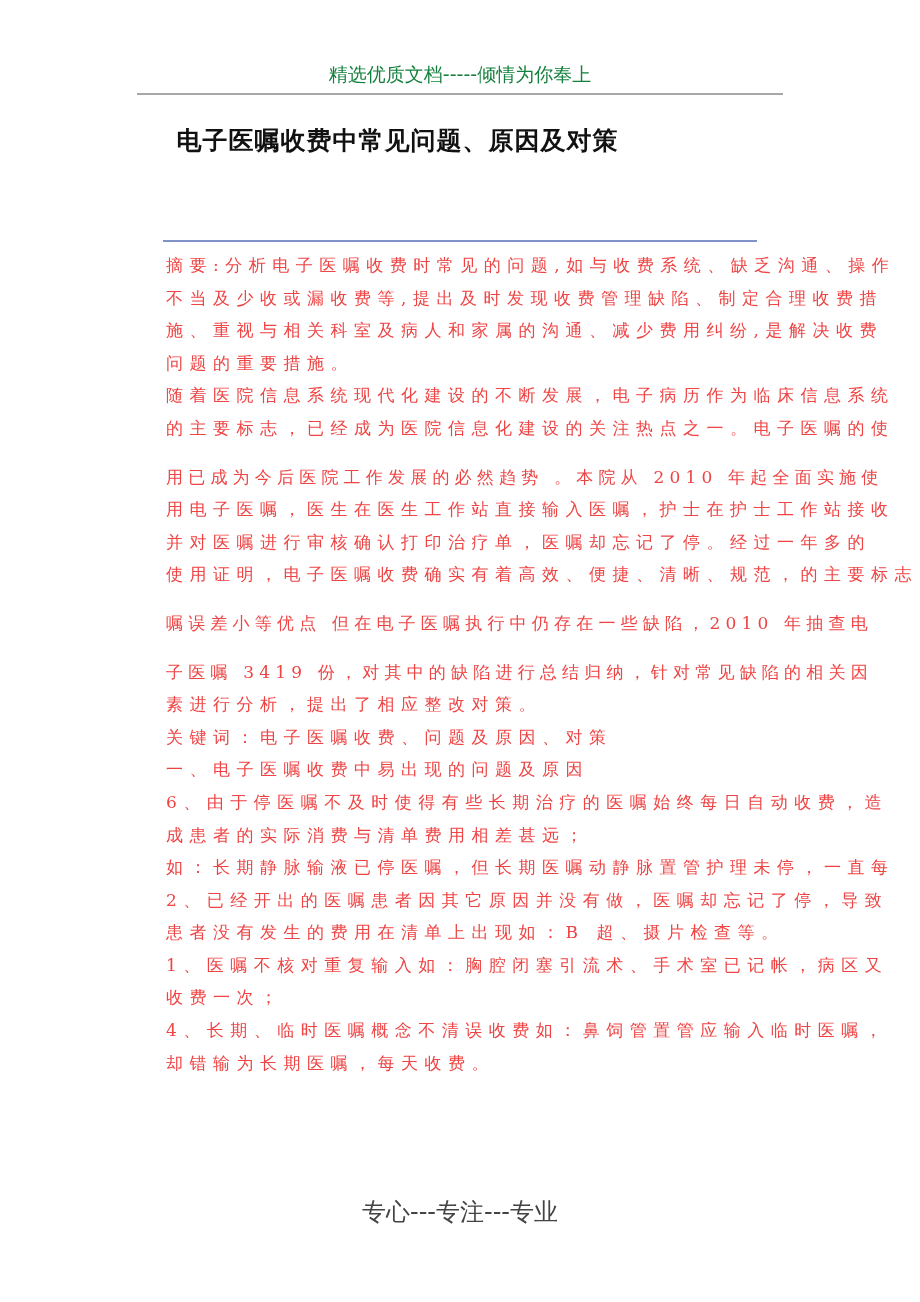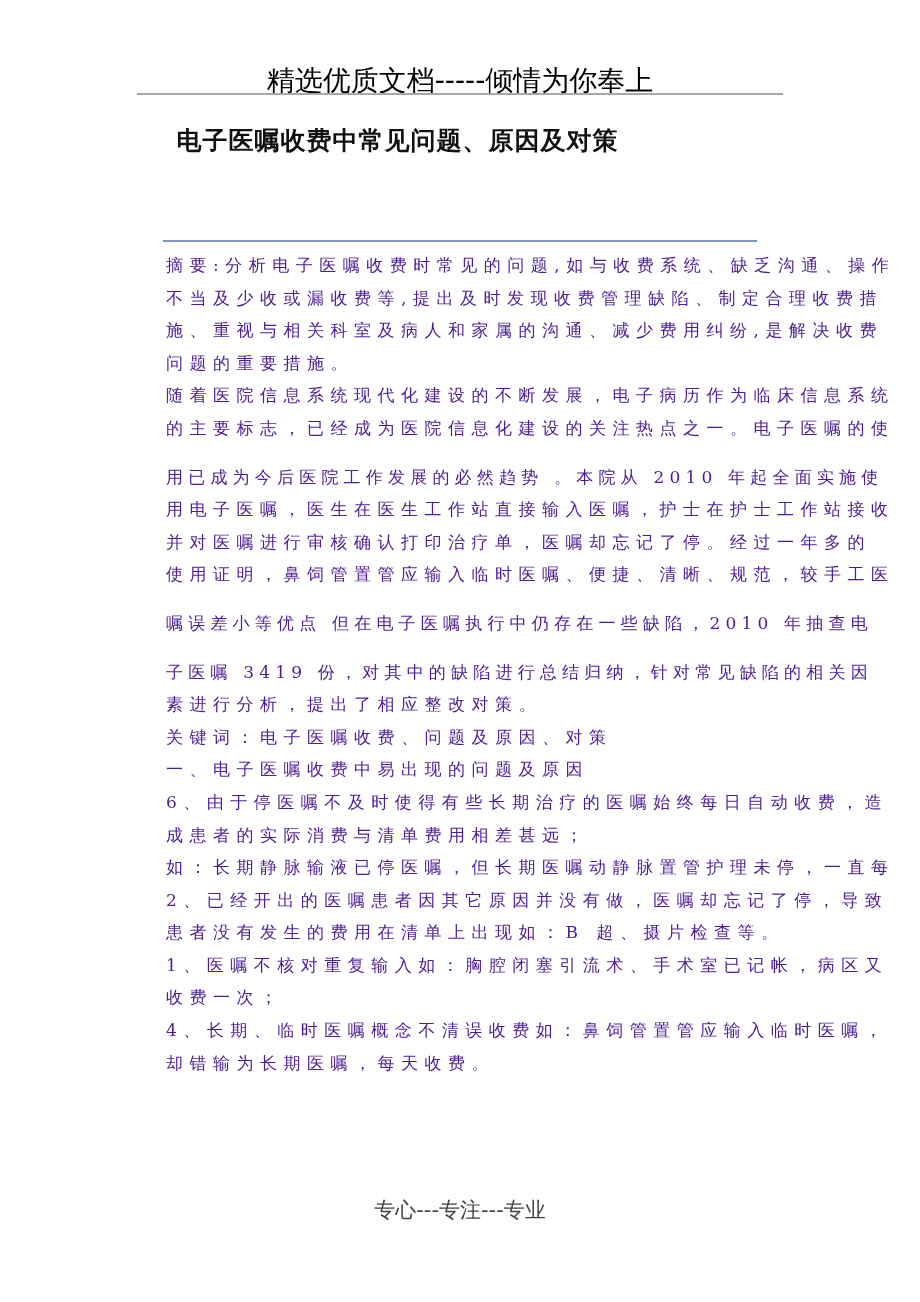--- a/index.html
+++ b/index.html
@@ -1,49 +1,49 @@
 <!DOCTYPE html>
 <html><head>
   <meta charset="utf-8">
   <style>
     html, body { margin: 0; padding: 0; background: #ffffff; }
     body { width: 920px; height: 1302px; position: relative; overflow: hidden; }
     .page { position: absolute; left: 0; top: 0; width: 920px; height: 1302px; background: #fff; }
     .header-text {
       position: absolute; left: 0; width: 920px; top: 62px;
       text-align: center; font-family: "DejaVu Sans", "Liberation Sans", sans-serif;
-      font-size: 28px; color: #000000; letter-spacing: 0px;
+      font-size: 19px; color: #15803d; letter-spacing: 0px;
     }
     .header-rule {
       position: absolute; left: 137px; width: 646px; top: 93px; height: 0;
       border-top: 2px solid #a8a8a8;
     }
     .title {
       position: absolute; left: 0; width: 795px; top: 124px;
       text-align: center; font-family: "DejaVu Sans", "Liberation Sans", sans-serif;
       font-size: 25px; font-weight: bold; color: #111; letter-spacing: 1px;
     }
     .blue-rule {
       position: absolute; left: 163px; width: 594px; top: 240px; height: 0;
       border-top: 2px solid #7f93c8;
     }
     .body {
       position: absolute; left: 166px; top: 249px; width: 600px;
       font-family: "DejaVu Serif", "Liberation Serif", serif;
-      font-size: 17px; color: #4c1d95;
+      font-size: 17px; color: #ef4444;
     }
     .line {
       height: 32.6px; line-height: 32.6px; white-space: nowrap;
       letter-spacing: 6.5px;
     }
     .line.tight { letter-spacing: 5.2px; margin-top: 16px; }
     .footer-text {
       position: absolute; left: 0; width: 920px; top: 1196px;
       text-align: center; font-family: "DejaVu Sans", "Liberation Sans", sans-serif;
-      font-size: 21px; color: #444;
+      font-size: 24px; color: #444;
     }
   </style>
 </head>
 <body>
 
 <div class="page">
   <div class="header-text">精选优质文档-----倾情为你奉上</div>
   <div class="header-rule"></div>
 
   <div class="title">电子医嘱收费中常见问题、原因及对策</div>
@@ -53,21 +53,21 @@
   <div class="body">
     <div class="line">摘要:分析电子医嘱收费时常见的问题,如与收费系统、缺乏沟通、操作</div>
     <div class="line">不当及少收或漏收费等,提出及时发现收费管理缺陷、制定合理收费措</div>
     <div class="line">施、重视与相关科室及病人和家属的沟通、减少费用纠纷,是解决收费</div>
     <div class="line">问题的重要措施。</div>
     <div class="line">随着医院信息系统现代化建设的不断发展，电子病历作为临床信息系统</div>
     <div class="line">的主要标志，已经成为医院信息化建设的关注热点之一。电子医嘱的使</div>
     <div class="line tight">用已成为今后医院工作发展的必然趋势 。本院从 2010 年起全面实施使</div>
     <div class="line">用电子医嘱，医生在医生工作站直接输入医嘱，护士在护士工作站接收</div>
     <div class="line">并对医嘱进行审核确认打印治疗单，医嘱却忘记了停。经过一年多的</div>
-    <div class="line">使用证明，鼻饲管置管应输入临时医嘱、便捷、清晰、规范，较手工医</div>
+    <div class="line">使用证明，电子医嘱收费确实有着高效、便捷、清晰、规范，的主要标志</div>
     <div class="line tight">嘱误差小等优点 但在电子医嘱执行中仍存在一些缺陷，2010 年抽查电</div>
     <div class="line tight">子医嘱 3419 份，对其中的缺陷进行总结归纳，针对常见缺陷的相关因</div>
     <div class="line">素进行分析，提出了相应整改对策。</div>
     <div class="line">关键词：电子医嘱收费、问题及原因、对策</div>
     <div class="line">一、电子医嘱收费中易出现的问题及原因</div>
     <div class="line">6、由于停医嘱不及时使得有些长期治疗的医嘱始终每日自动收费，造</div>
     <div class="line">成患者的实际消费与清单费用相差甚远；</div>
     <div class="line">如：长期静脉输液已停医嘱，但长期医嘱动静脉置管护理未停，一直每</div>
     <div class="line">2、已经开出的医嘱患者因其它原因并没有做，医嘱却忘记了停，导致</div>
     <div class="line">患者没有发生的费用在清单上出现如：B 超、摄片检查等。</div>

